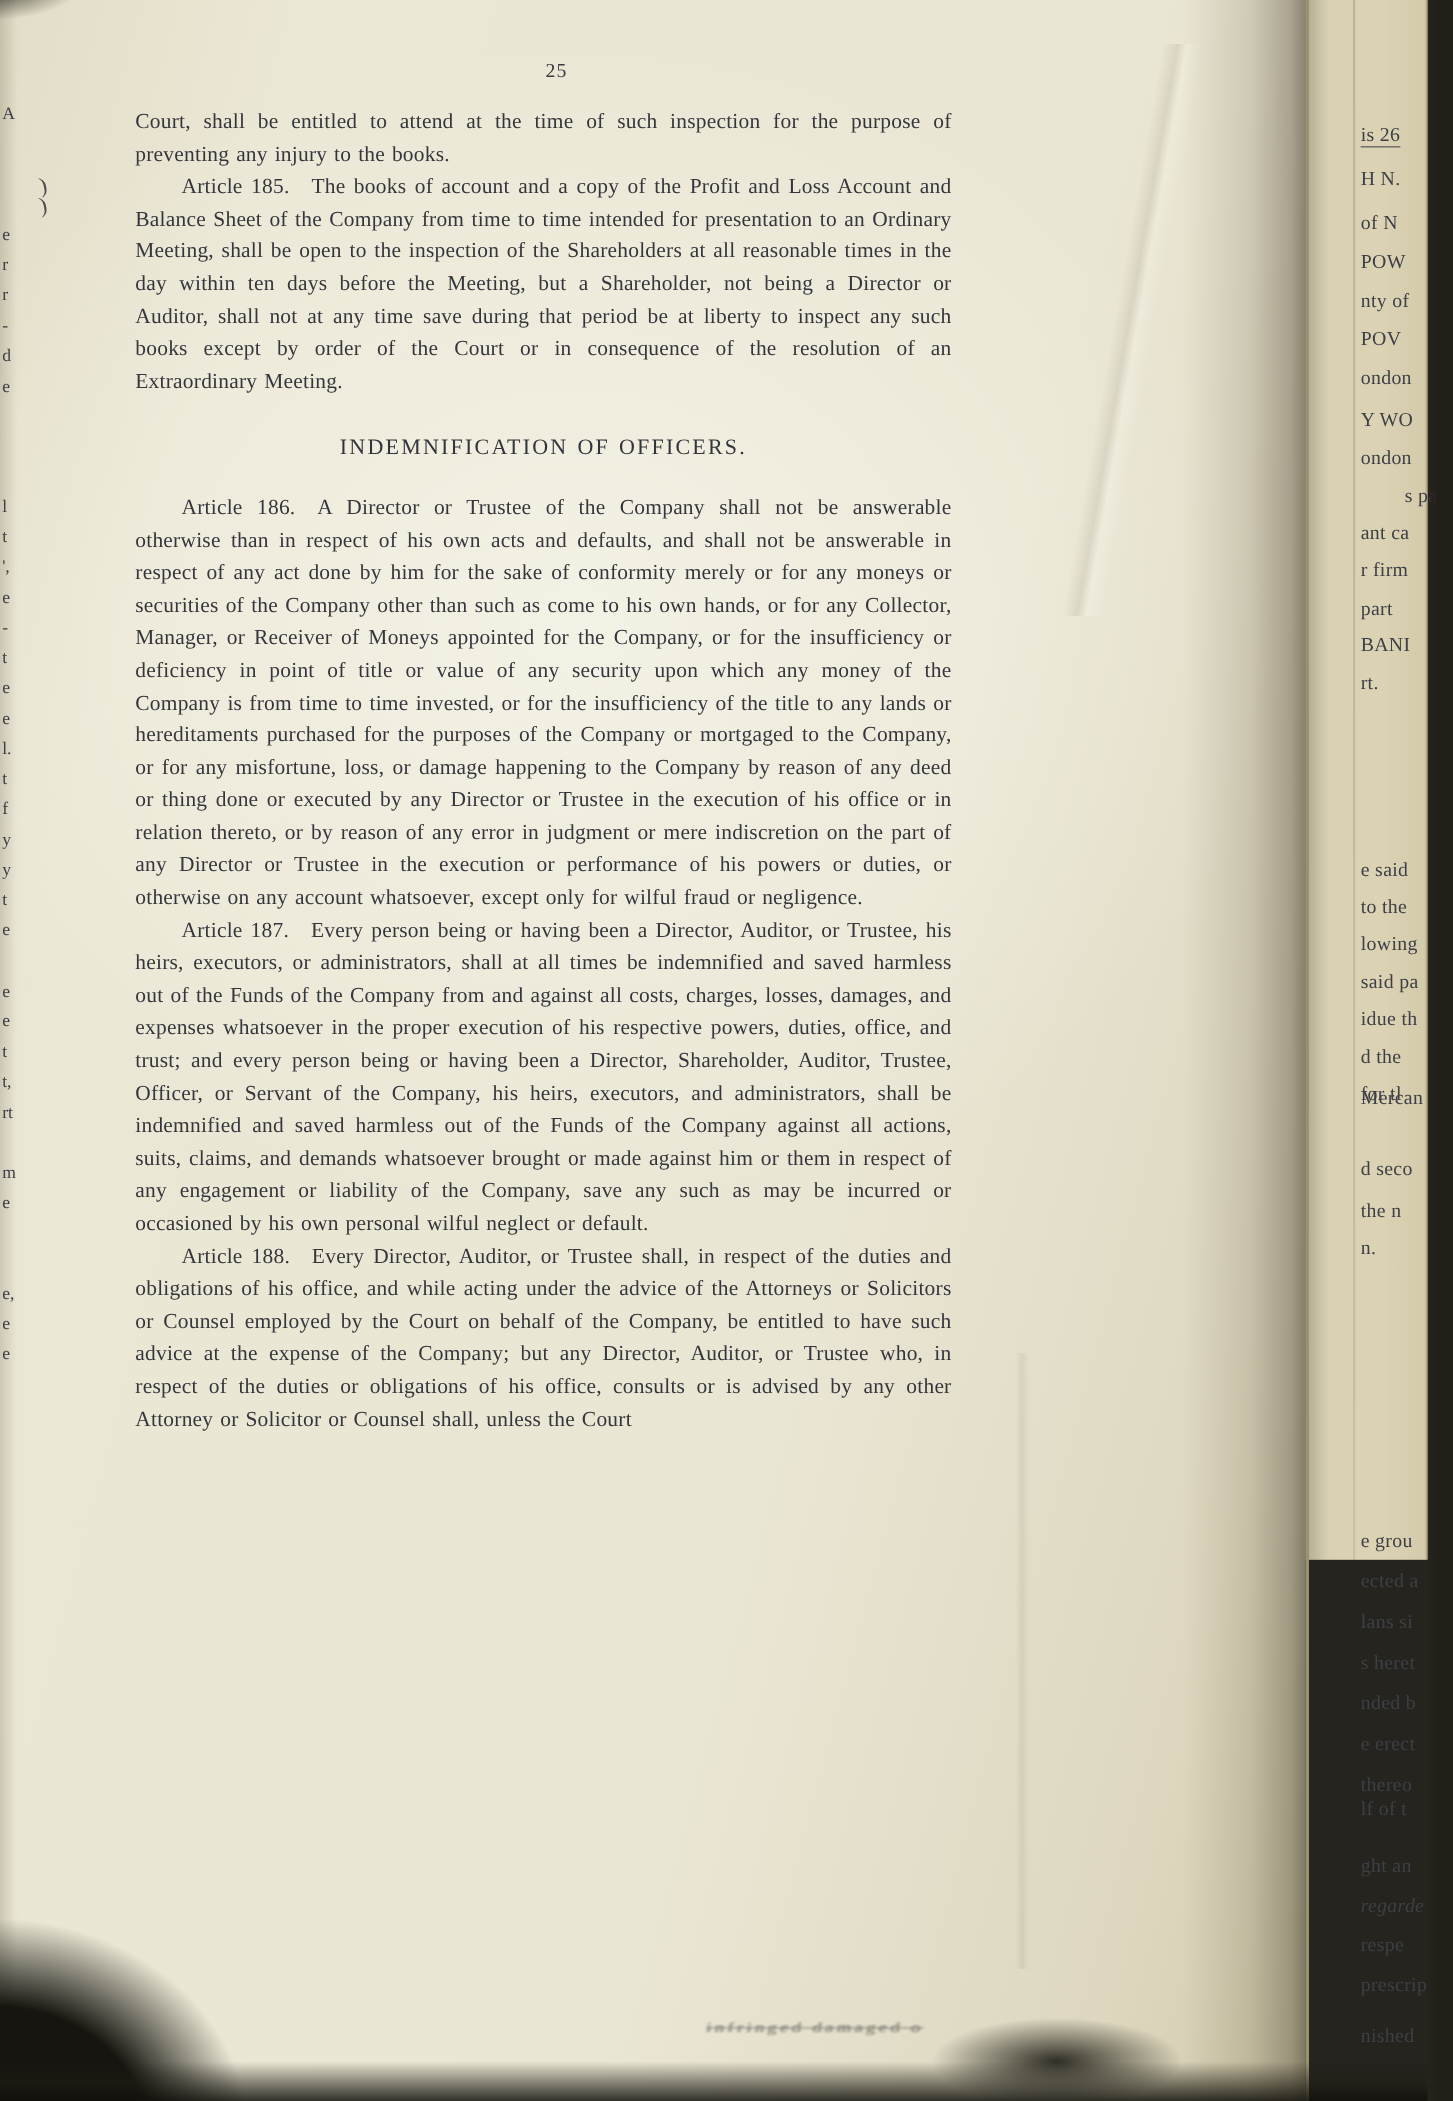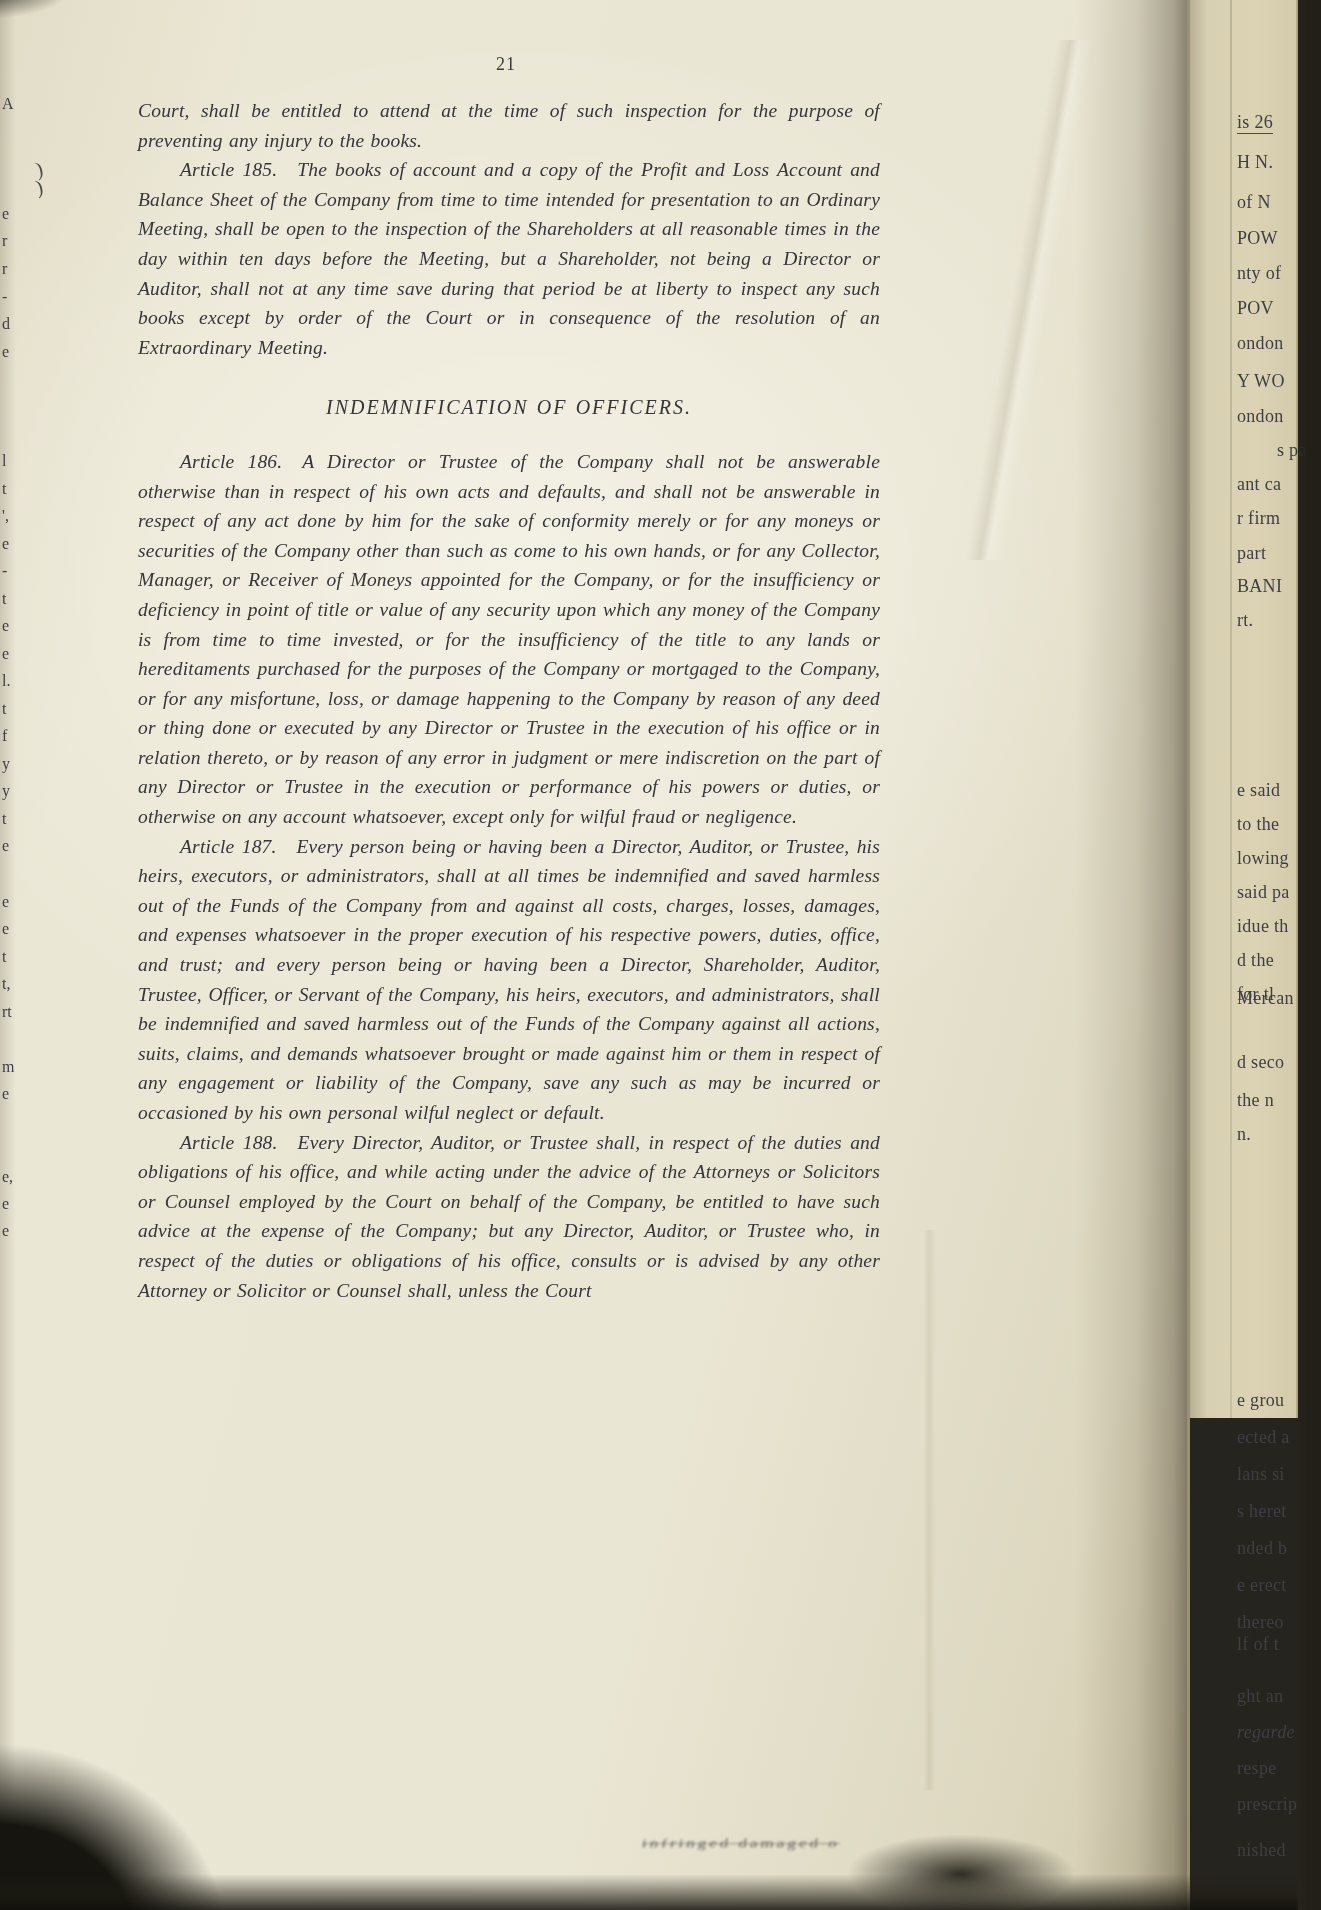--- a/index.html
+++ b/index.html
@@ -55,23 +55,23 @@
     position:absolute; left:905px; top:1230px; width:48px; height:560px;
     background:linear-gradient(to right, transparent 38%, rgba(140,130,100,.14) 50%, transparent 64%);
   }
 
   .page-number {
     position:absolute; left:135px; top:54px; width:742px;
     text-align:center; font-size:18px; letter-spacing:1px; color:#3a3b41;
   }
 
   .text-block {
-    position:absolute; left:138px; top:96px; width:742px;
+    position:absolute; left:123px; top:96px; width:742px;
     font-size:19.5px; line-height:29.6px; text-align:justify;
-    letter-spacing:.2px; word-spacing:1.2px; color:#35363c;font-style:italic;
+    letter-spacing:.2px; word-spacing:1.2px; color:#35363c;
   }
   .para { text-indent:0; }
   .para.indent { text-indent:42px; }
   .section-heading {
     font-weight:normal; font-size:20px; letter-spacing:2px;
     text-align:center; text-indent:0; margin:31px 0 24px 0; color:#34353b;
   }
 
   .smudge {
     position:absolute; left:642px; top:1834px; white-space:nowrap;
@@ -198,21 +198,21 @@
         <div class="l-frag" style="top: 1003px;">rt</div>
         <div class="l-frag" style="top: 1058px;">m</div>
         <div class="l-frag" style="top: 1085px;">e</div>
         <div class="l-frag" style="top: 1168px;">e,</div>
         <div class="l-frag" style="top: 1195px;">e</div>
         <div class="l-frag" style="top: 1222px;">e</div>
         <div class="g-mark" style="top: 158px;">)</div>
         <div class="g-mark" style="top: 176px;">)</div>
       </div>
 
-    <div class="page-number">21</div>
+    <div class="page-number">25</div>
 
     <div class="text-block">
         <p class="para">Court, shall be entitled to attend at the time of such inspection for the purpose of preventing any injury to the books.</p>
         <p class="para indent">Article 185.  The books of account and a copy of the Profit and Loss Account and Balance Sheet of the Company from time to time intended for presentation to an Ordinary Meeting, shall be open to the inspection of the Shareholders at all reasonable times in the day within ten days before the Meeting, but a Shareholder, not being a Director or Auditor, shall not at any time save during that period be at liberty to inspect any such books except by order of the Court or in consequence of the resolution of an Extraordinary Meeting.</p>
         <h2 class="section-heading">INDEMNIFICATION OF OFFICERS.</h2>
         <p class="para indent">Article 186.  A Director or Trustee of the Company shall not be answerable otherwise than in respect of his own acts and defaults, and shall not be answerable in respect of any act done by him for the sake of conformity merely or for any moneys or securities of the Company other than such as come to his own hands, or for any Collector, Manager, or Receiver of Moneys appointed for the Company, or for the insufficiency or deficiency in point of title or value of any security upon which any money of the Company is from time to time invested, or for the insufficiency of the title to any lands or hereditaments purchased for the purposes of the Company or mortgaged to the Company, or for any misfortune, loss, or damage happening to the Company by reason of any deed or thing done or executed by any Director or Trustee in the execution of his office or in relation thereto, or by reason of any error in judgment or mere indiscretion on the part of any Director or Trustee in the execution or performance of his powers or duties, or otherwise on any account whatsoever, except only for wilful fraud or negligence.</p>
         <p class="para indent">Article 187.  Every person being or having been a Director, Auditor, or Trustee, his heirs, executors, or administrators, shall at all times be indemnified and saved harmless out of the Funds of the Company from and against all costs, charges, losses, damages, and expenses whatsoever in the proper execution of his respective powers, duties, office, and trust; and every person being or having been a Director, Shareholder, Auditor, Trustee, Officer, or Servant of the Company, his heirs, executors, and administrators, shall be indemnified and saved harmless out of the Funds of the Company against all actions, suits, claims, and demands whatsoever brought or made against him or them in respect of any engagement or liability of the Company, save any such as may be incurred or occasioned by his own personal wilful neglect or default.</p>
         <p class="para indent">Article 188.  Every Director, Auditor, or Trustee shall, in respect of the duties and obligations of his office, and while acting under the advice of the Attorneys or Solicitors or Counsel employed by the Court on behalf of the Company, be entitled to have such advice at the expense of the Company; but any Director, Auditor, or Trustee who, in respect of the duties or obligations of his office, consults or is advised by any other Attorney or Solicitor or Counsel shall, unless the Court</p>
       </div>
 

